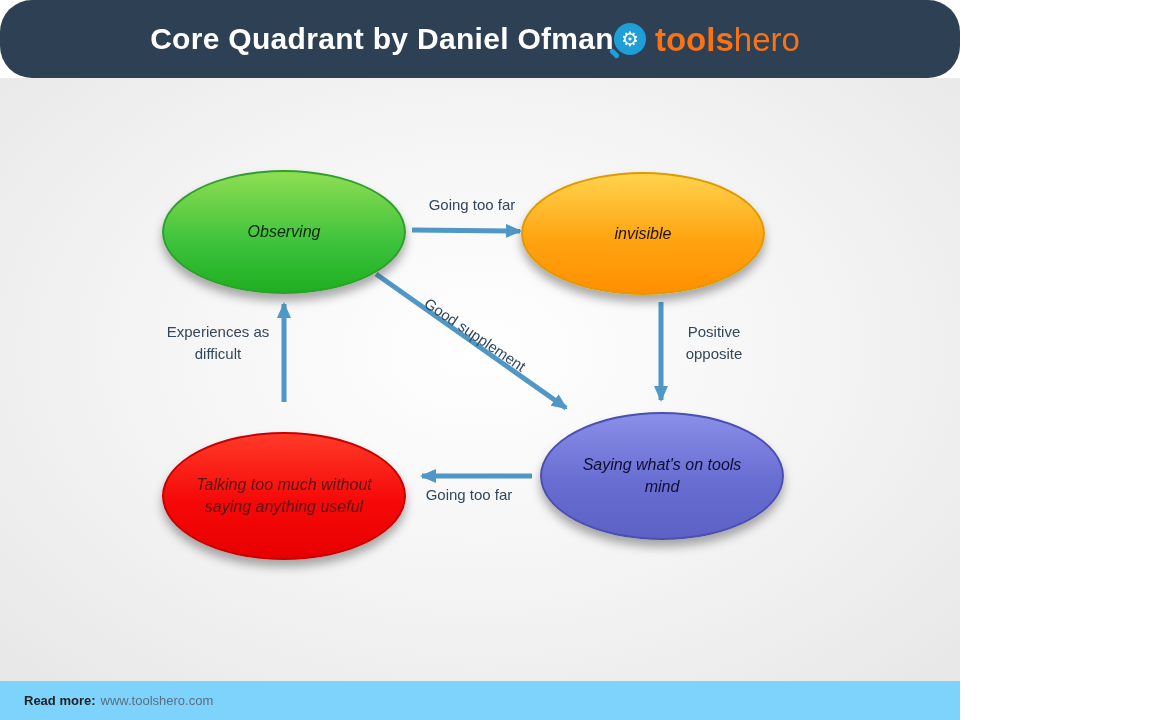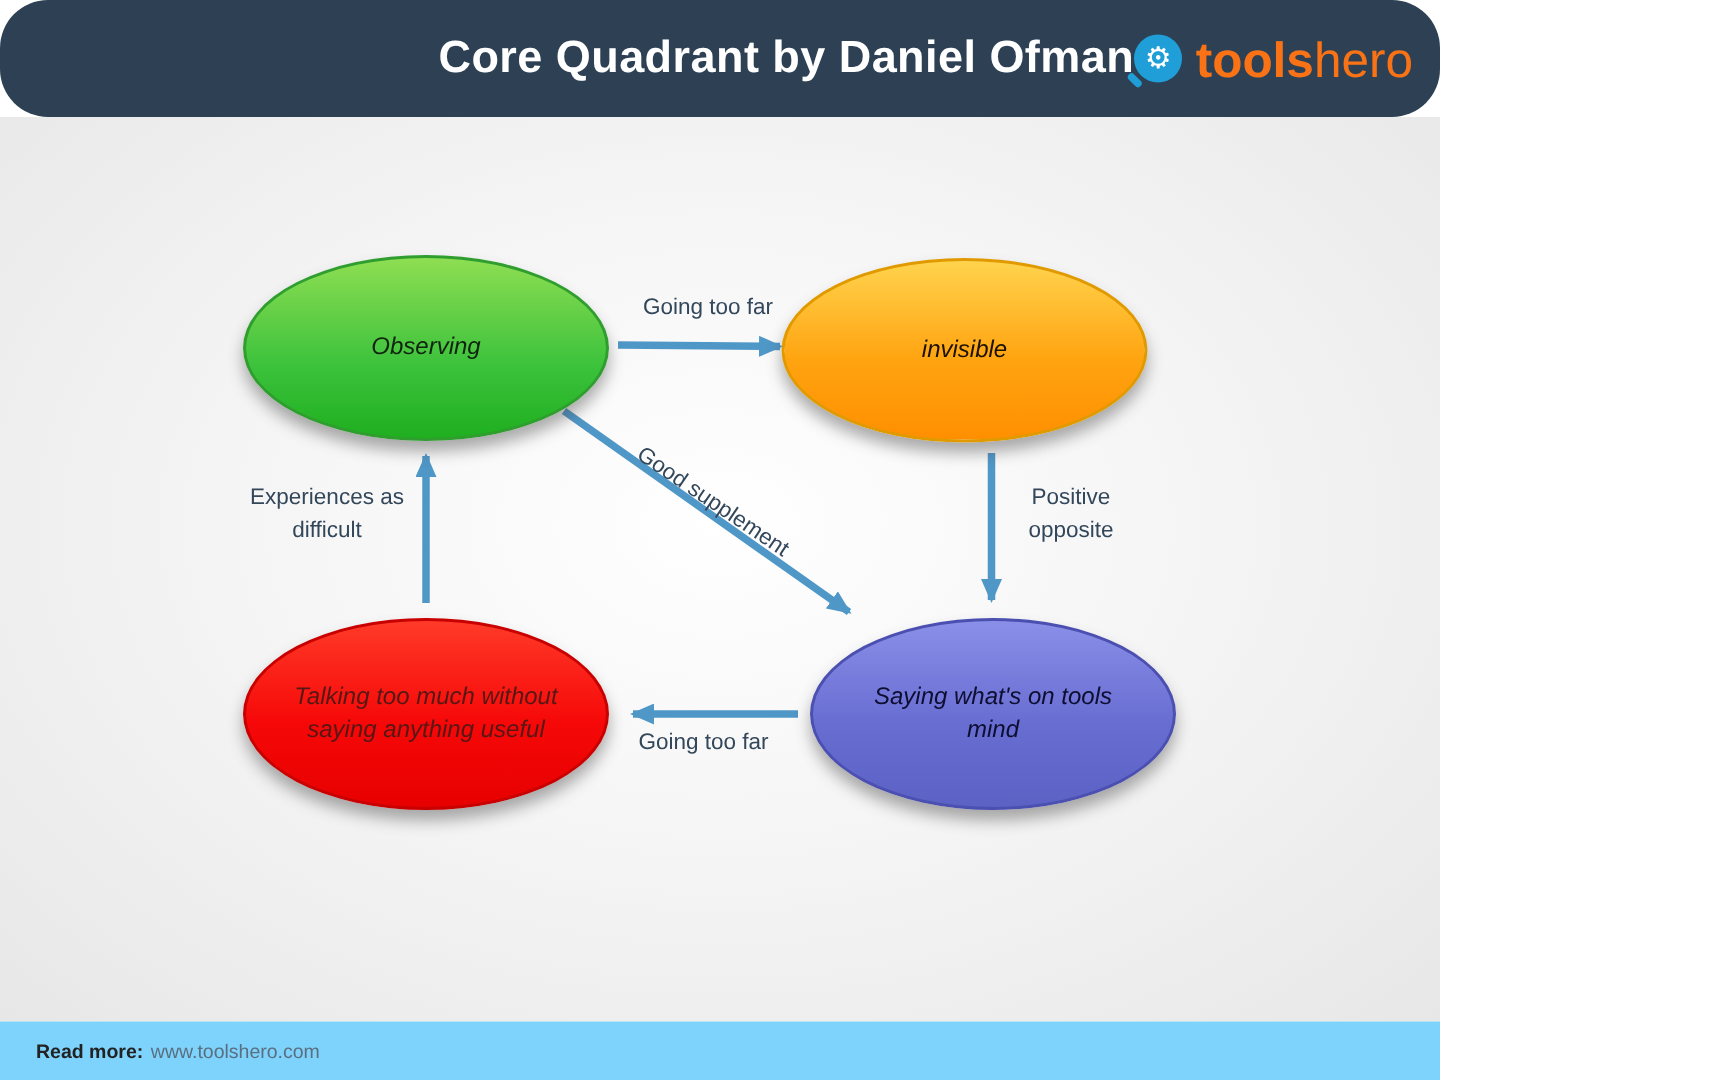--- a/index.html
+++ b/index.html
@@ -1,21 +1,21 @@
 <!DOCTYPE html>
 <html><head>
 <meta charset="utf-8">
 <style>
   html,body { margin:0; padding:0; background:#ffffff; }
   body { width:1152px; height:720px; font-family:"Liberation Sans", sans-serif; }
   .canvas { position:relative; width:1152px; height:720px; background:#ffffff; overflow:hidden; }
 
   
   .header { position:absolute; left:0; top:0; width:960px; height:78px; background:#2e4154;
-            display:flex; align-items:center; justify-content:flex-end;
+            display:flex; align-items:center; justify-content:center;
             padding:0 18px 0 8px; box-sizing:border-box;border-radius:32px; }
   .page-title { color:#ffffff; font-size:30px; font-weight:bold; letter-spacing:0.3px; }
   .logo { display:flex; align-items:center; gap:9px; }
   .logo-icon { position:relative; width:32px; height:32px; border-radius:50%; background:#1f9ed8;
                color:#ffffff; display:flex; align-items:center; justify-content:center;
                font-size:20px; line-height:1; }
   .logo-icon::after { content:""; position:absolute; left:-5px; bottom:-1px; width:11px; height:5px;
                       background:#1f9ed8; transform:rotate(45deg); border-radius:3px; }
   .logo-text { color:#f97316; font-size:33px; line-height:1; }
   .logo-text .bold { font-weight:bold; }
@@ -29,21 +29,21 @@
   .node { position:absolute; border-radius:50%; display:flex; align-items:center; justify-content:center;
           text-align:center; font-size:16px; line-height:1.35;
           box-shadow:0 7px 10px rgba(70,70,70,0.45); box-sizing:border-box;font-style:italic; }
   .node-inner { padding:0 20px; }
   .node-green  { left:162px; top:92px;  width:244px; height:124px;
                  background:linear-gradient(180deg,#8ede52 0%, #3cc23c 60%, #1faf1f 100%);
                  border:2px solid #2f9e2f; color:#10240f; }
   .node-orange { left:521px; top:94px;  width:244px; height:123px;
                  background:linear-gradient(180deg,#ffd34d 0%, #ffa411 55%, #ff8f00 100%);
                  border:2px solid #e09a00; color:#1d1200; }
-  .node-red    { left:162px; top:334px; width:244px; height:128px;
+  .node-red    { left:162px; top:354px; width:244px; height:128px;
                  background:linear-gradient(180deg,#ff3a28 0%, #f60808 55%, #e70000 100%);
                  border:2px solid #c80000; color:#571715; }
   .node-red .node-inner { padding:0 14px; }
   .node-blue   { left:540px; top:334px; width:244px; height:128px;
                  background:linear-gradient(180deg,#8a8fe8 0%, #686dd2 55%, #5c61c4 100%);
                  border:2px solid #4a4fb0; color:#0e0e30; }
   .node-blue .node-inner { padding:0 34px; }
 
   .edge-label { position:absolute; color:#33475b; font-size:15px; line-height:1.45; text-align:center; }
   .label-going-top    { left:396px; top:116px; width:152px; }

